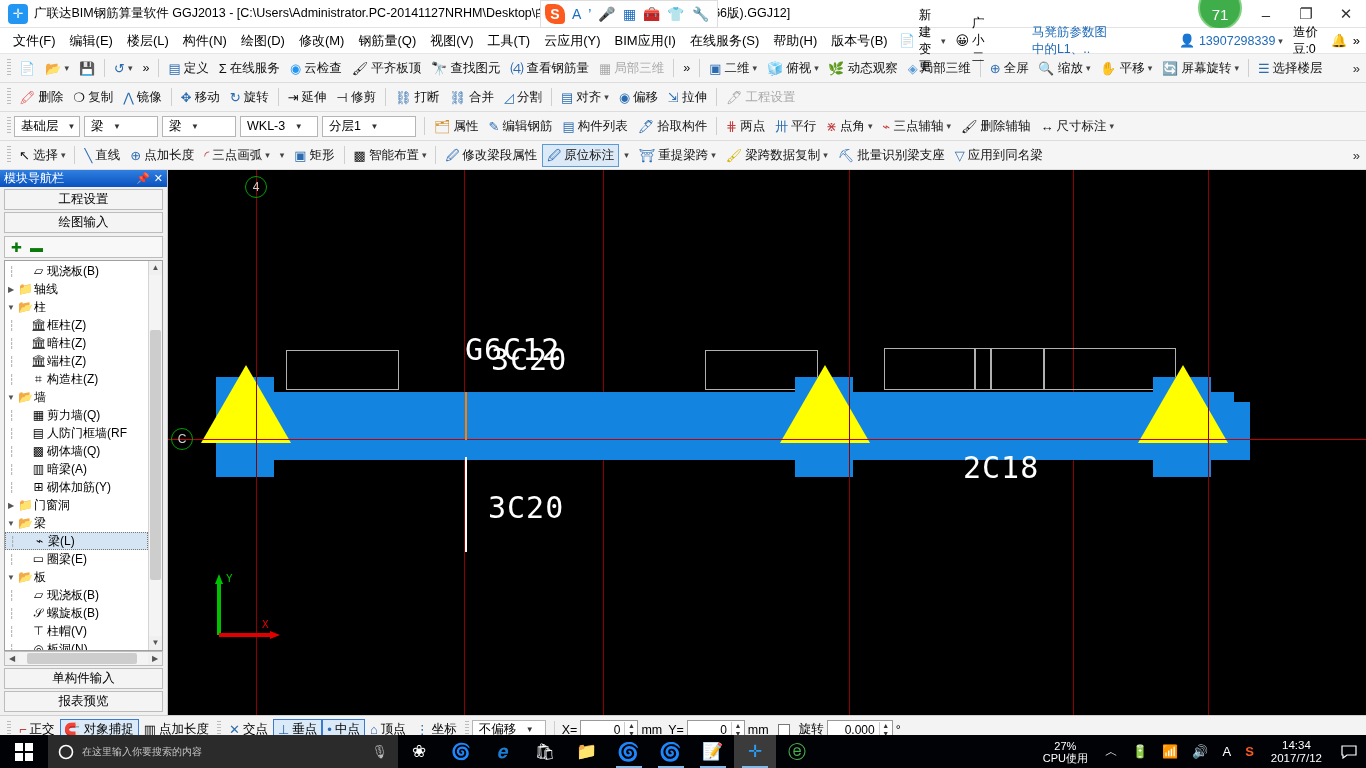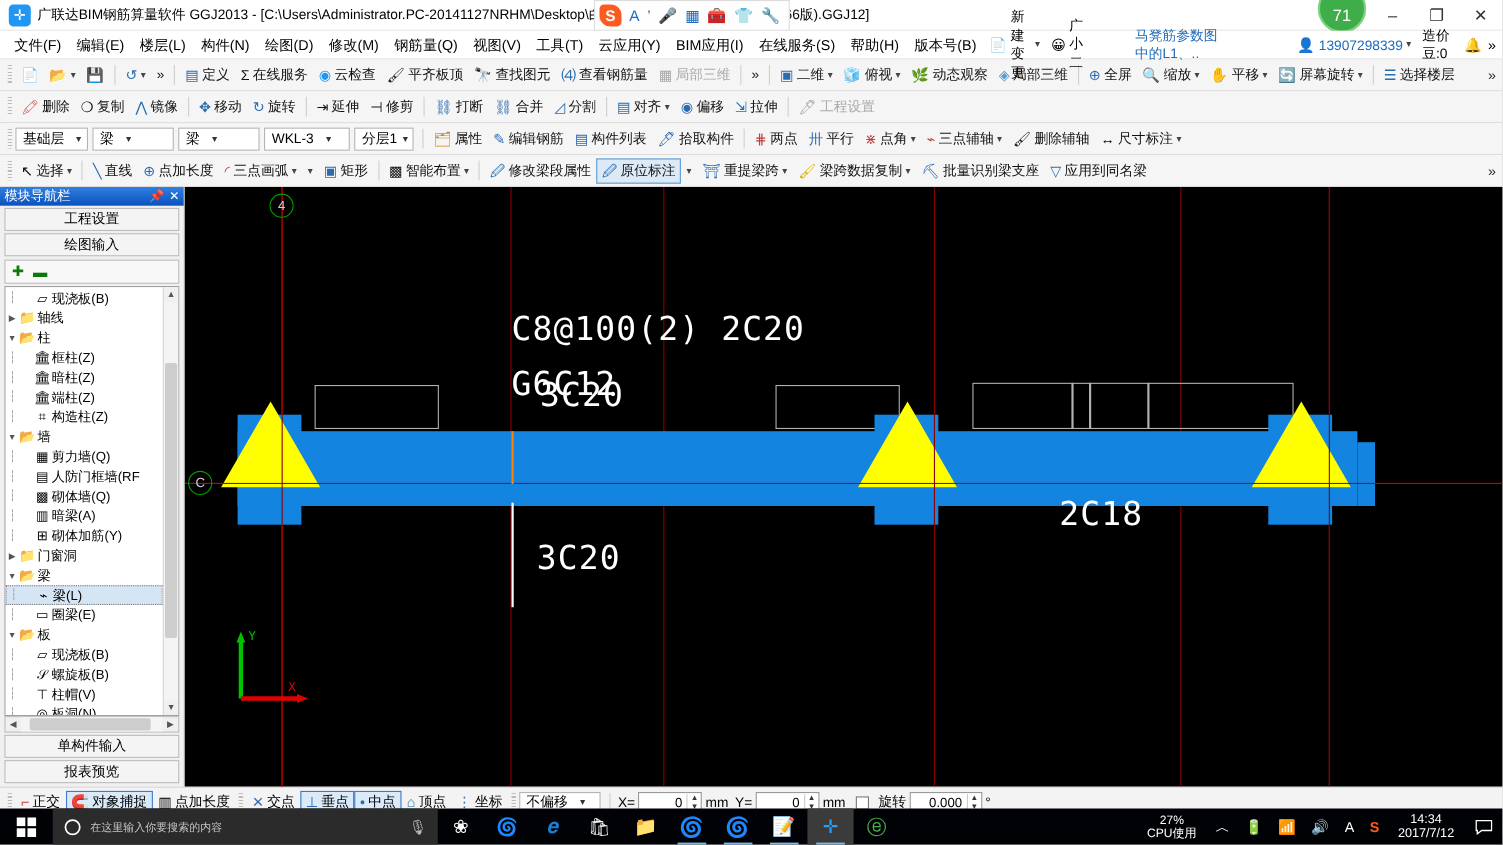--- a/index.html
+++ b/index.html
@@ -432,21 +432,21 @@
       <span class="ca">▼</span>
     </div>
     <div class="combo" style="width:74px">
       <span class="cv">梁</span>
       <span class="ca">▼</span>
     </div>
     <div class="combo" style="width:78px">
       <span class="cv">WKL-3</span>
       <span class="ca">▼</span>
     </div>
-    <div class="combo" style="width:54px">
+    <div class="combo" style="width:94px">
       <span class="cv">分层1</span>
       <span class="ca">▼</span>
     </div>
     <div class="tb-sep"></div>
     <div class="tb-btn">
         <span class="tb-ico" style="color:#d08a28">🗂</span>
         <span>属性</span>
       </div>
     <div class="tb-btn">
         <span class="tb-ico" style="color:#2b6cb0">✎</span>
@@ -754,21 +754,20 @@
       <div class="grid-v" style="left:88px;top:0;height:545px"></div>
       <div class="grid-v" style="left:681px;top:0;height:545px"></div>
       <div class="grid-v" style="left:1040px;top:0;height:545px"></div>
 
       <div class="cursor-line" style="left:297px;top:287px;height:95px"></div>
       <div class="cursor-line-o" style="left:297px;top:222px;height:48px"></div>
 
       <div class="axis-bubble" style="left:77px;top:6px">4</div>
       <div class="axis-bubble" style="left:3px;top:258px">C</div>
 
-      <div class="cadtext" style="left:297px;top:112px;">C8@100(2)  2C20</div>
       <div class="cadtext" style="left:297px;top:162px;">G6C12</div>
       <div class="cadtext" style="left:323px;top:172px;">3C20</div>
       <div class="cadtext" style="left:320px;top:320px;">3C20</div>
       <div class="cadtext" style="left:795px;top:280px;">2C18</div>
 
       <div class="ucs" style="left:46px;top:400px;">
         <svg width="70" height="70" viewBox="0 0 70 70">
           <line x1="5" y1="65" x2="5" y2="12" stroke="#00c000" stroke-width="4"></line>
           <polygon points="5,4 1,14 9,14" fill="#00c000"></polygon>
           <line x1="5" y1="65" x2="58" y2="65" stroke="#e00000" stroke-width="4"></line>

